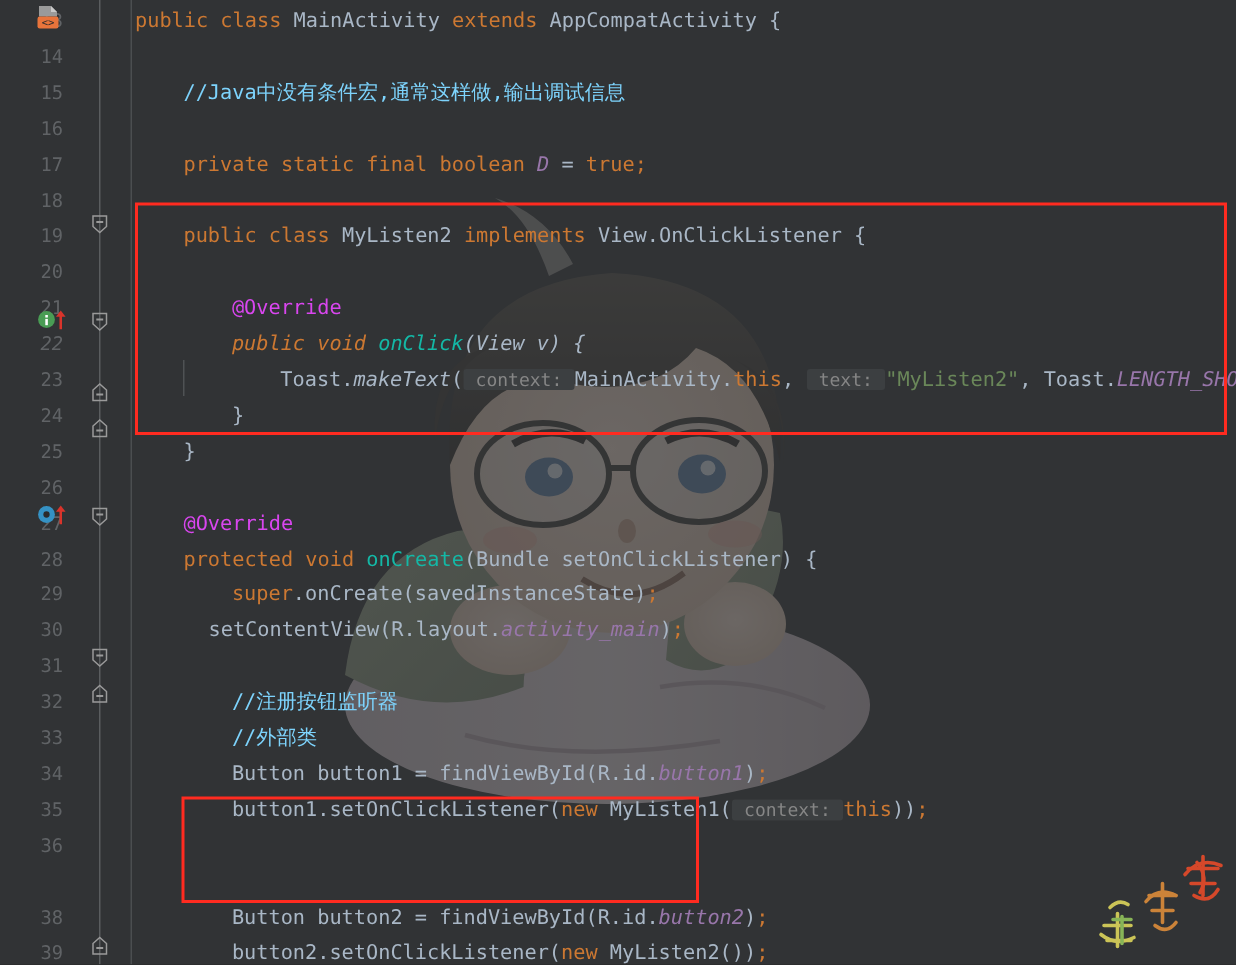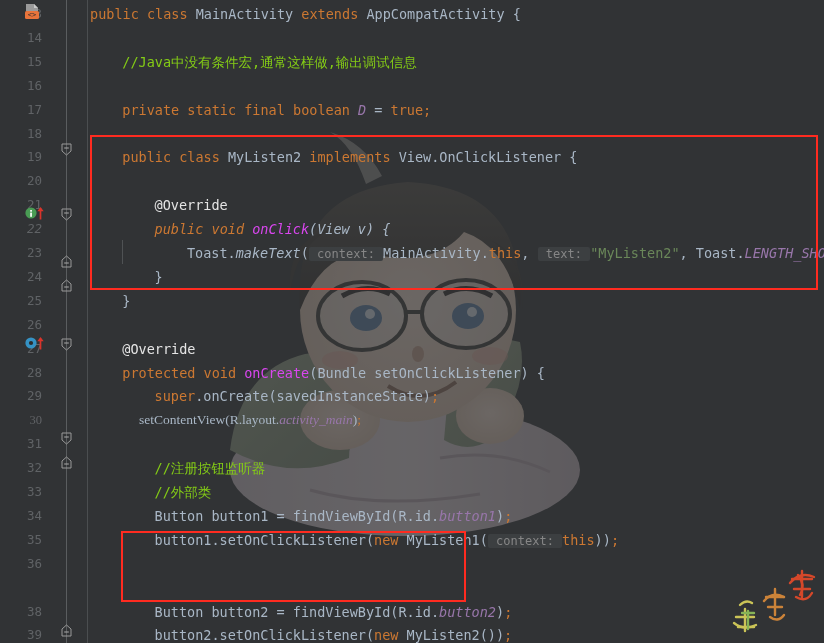--- a/index.html
+++ b/index.html
@@ -90,26 +90,26 @@
   .codetext {
     position: absolute;
     left: 90px;
     color: #a9b7c6;
   }
 
   
   .kw      { color: #cc7832; }
   .type    { color: #a9b7c6; }
   .str     { color: #6a8759; }
-  .cmt     { color: #84cc16; }
+  .cmt     { color: #7dd3fc; }
   .field   { color: #9876aa; font-style: italic; }
   .sfield  { color: #9876aa; font-style: italic; }
-  .meth    { color: #d946ef; }
+  .meth    { color: #14b8a6; }
   .methi   { color: #a9b7c6; font-style: italic; }
-  .annot   { color: #e5e5e5; }
+  .annot   { color: #d946ef; }
   .semi    { color: #cc7832; }
   .hint    {
     color: #868686;
     background: #3c3f41;
     border-radius: 2px;
     padding: 0 1px;
     font-size: 12px;
   }
 
   
@@ -236,21 +236,21 @@
       <div class="line" style="top: 169.3px;"><span class="lineno">20</span><span class="codetext" style="left: 90px;"></span></div>
       <div class="line" style="top: 193.2px;"><span class="lineno">21</span><span class="codetext" style="left: 154.6px;"><span class="annot">@Override</span></span></div>
       <div class="line" style="top: 217.1px; font-style: italic;"><span class="lineno">22</span><span class="codetext" style="left: 154.6px;"><span class="kw">public </span><span class="kw">void </span><span class="meth">onClick</span><span class="type">(View v) {</span></span></div>
       <div class="line" style="top: 241px;"><span class="lineno">23</span><span class="codetext" style="left: 186.9px;"><span class="type">Toast.</span><span class="methi">makeText</span><span class="type">(</span><span class="hint"> context: </span><span class="type">MainActivity.</span><span class="kw">this</span><span class="type">, </span><span class="hint"> text: </span><span class="str">"MyListen2"</span><span class="type">, Toast.</span><span class="sfield">LENGTH_SHORT</span></span></div>
       <div class="line" style="top: 264.9px;"><span class="lineno">24</span><span class="codetext" style="left: 154.6px;"><span class="type">}</span></span></div>
       <div class="line" style="top: 288.8px;"><span class="lineno">25</span><span class="codetext" style="left: 122.3px;"><span class="type">}</span></span></div>
       <div class="line" style="top: 312.7px;"><span class="lineno">26</span><span class="codetext" style="left: 90px;"></span></div>
       <div class="line" style="top: 336.6px;"><span class="lineno">27</span><span class="codetext" style="left: 122.3px;"><span class="annot">@Override</span></span></div>
       <div class="line" style="top: 360.5px; padding-left: 32px;"><span class="lineno">28</span><span class="codetext" style="left: 122.3px;"><span class="kw">protected </span><span class="kw">void </span><span class="meth">onCreate</span><span class="type">(Bundle setOnClickListener) {</span></span></div>
       <div class="line" style="top: 384.4px;"><span class="lineno">29</span><span class="codetext" style="left: 154.6px;"><span class="kw">super</span><span class="type">.onCreate(savedInstanceState)</span><span class="semi">;</span></span></div>
-      <div class="line" style="top: 408.3px; font-family: Liberation Serif, serif;"><span class="lineno">30</span><span class="codetext" style="left: 139px;"><span class="type">setContentView(R.layout.</span><span class="field">activity_main</span><span class="type">)</span><span class="semi">;</span></span></div>
+      <div class="line" style="top: 408.3px;"><span class="lineno">30</span><span class="codetext" style="left: 139px;"><span class="type">setContentView(R.layout.</span><span class="field">activity_main</span><span class="type">)</span><span class="semi">;</span></span></div>
       <div class="line" style="top: 432.2px;"><span class="lineno">31</span><span class="codetext" style="left: 90px;"></span></div>
       <div class="line" style="top: 456.1px;"><span class="lineno">32</span><span class="codetext" style="left: 154.6px;"><span class="cmt">//注册按钮监听器</span></span></div>
       <div class="line" style="top: 480px;"><span class="lineno">33</span><span class="codetext" style="left: 154.6px;"><span class="cmt">//外部类</span></span></div>
       <div class="line" style="top: 503.9px;"><span class="lineno">34</span><span class="codetext" style="left: 154.6px;"><span class="type">Button button1 = findViewById(R.id.</span><span class="field">button1</span><span class="type">)</span><span class="semi">;</span></span></div>
       <div class="line" style="top: 527.8px;"><span class="lineno">35</span><span class="codetext" style="left: 154.6px;"><span class="type">button1.setOnClickListener(</span><span class="kw">new </span><span class="type">MyListen1(</span><span class="hint"> context: </span><span class="kw">this</span><span class="type">))</span><span class="semi">;</span></span></div>
       <div class="line" style="top: 551.7px;"><span class="lineno">36</span><span class="codetext" style="left: 90px;"></span></div>
       <div class="line" style="top: 599.5px;"><span class="lineno">38</span><span class="codetext" style="left: 154.6px;"><span class="type">Button button2 = findViewById(R.id.</span><span class="field">button2</span><span class="type">)</span><span class="semi">;</span></span></div>
       <div class="line" style="top: 623.4px;"><span class="lineno">39</span><span class="codetext" style="left: 154.6px;"><span class="type">button2.setOnClickListener(</span><span class="kw">new </span><span class="type">MyListen2())</span><span class="semi">;</span></span></div>
     </div>
 

